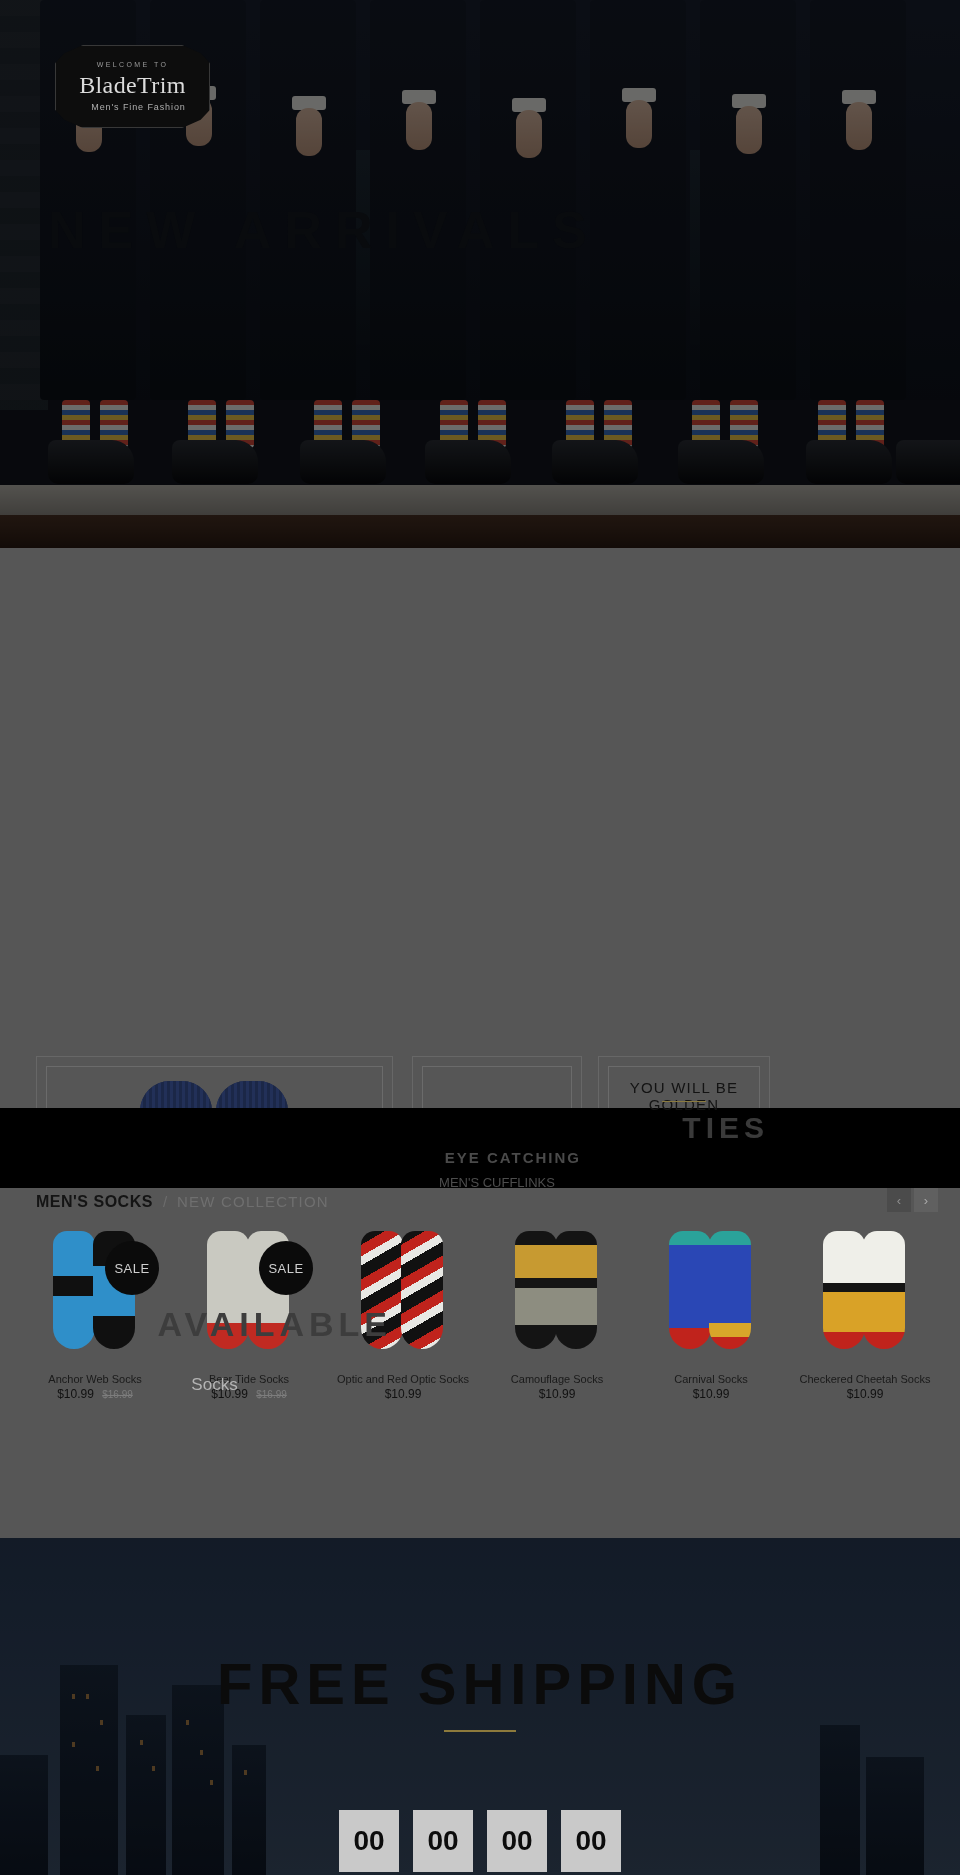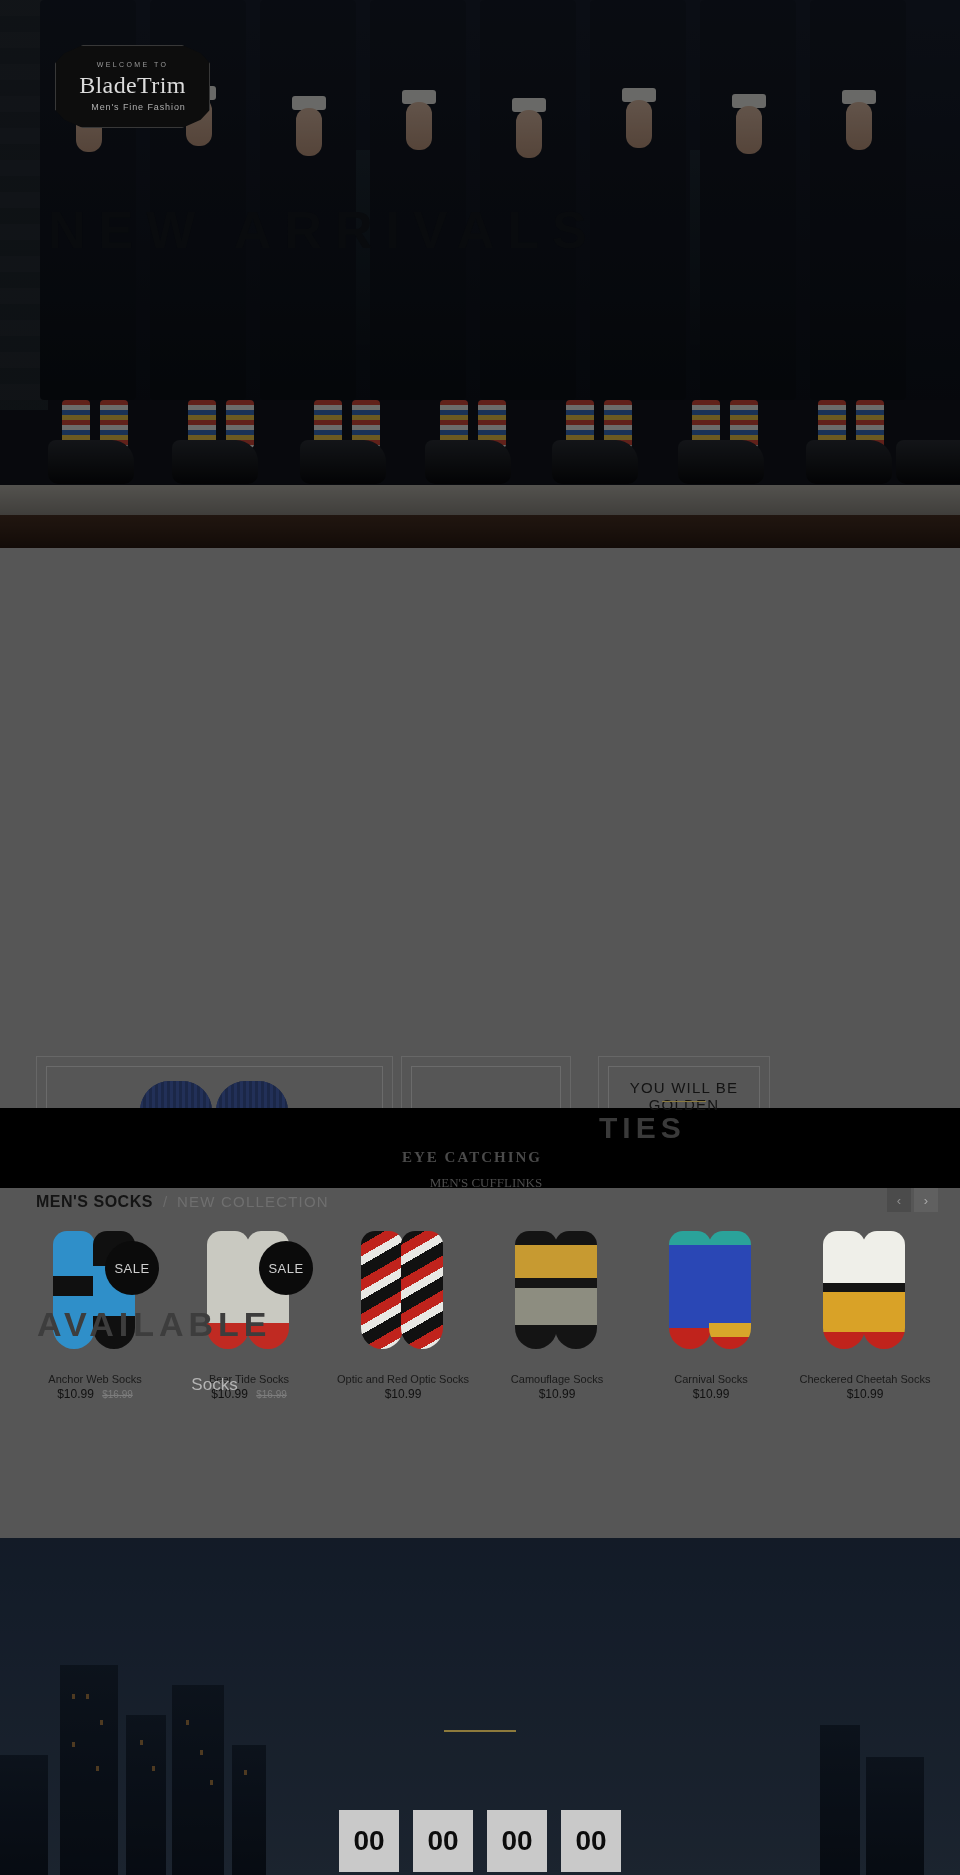--- a/index.html
+++ b/index.html
@@ -54,27 +54,27 @@
      font-family:"Liberation Sans", sans-serif; }
 
   
   .collections{ position:relative; width:960px; height:560px; background:#565656; }
   .banner{ position:absolute; border:1px solid rgba(255,255,255,.10); overflow:hidden; }
   .banner .inner{ position:absolute; inset:9px; border:1px solid rgba(255,255,255,.13); }
   .banner-title{ position:absolute; left:0; right:0; text-align:center;
      color:#131313; letter-spacing:1.2px; font-size:15px; z-index:4;}
   .banner-rule{ position:absolute; left:50%; transform:translateX(-50%);
      width:44px; height:1px; background:#8a7a3f; z-index:4;}
-  .banner-sub{ position:absolute; left:0; right:0; text-align:left;
+  .banner-sub{ position:absolute; left:0; right:0; text-align:right;
      font-size:34px; font-weight:700; letter-spacing:5px; color:#3d3d3d; z-index:3;}
   .banner-cat{ position:absolute; left:0; right:0; text-align:center;
      font-size:17px; color:#b4b4b4; z-index:5;}
 
   #banner-socks{ left:36px; top:508px; width:357px; height:362px; }
-  #banner-cuff { left:401px; top:508px; width:170px; height:170px;font-family:Liberation Serif, serif; }
+  #banner-cuff { left:412px; top:508px; width:170px; height:170px; }
   #banner-tie  { left:598px; top:508px; width:172px; height:170px; }
 
   .sockpair{ position:absolute; left:50%; transform:translateX(-50%); }
   .sk{ position:absolute; top:0; width:72px; height:270px; border-radius:30px 30px 16px 16px;
        background:#1c2747; overflow:hidden;}
   .sk .cuffband{ position:absolute; top:0; left:0; right:0; height:32px;
        background:repeating-linear-gradient(90deg,#223058 0 3px,#1b2747 3px 6px); }
   .dot{ position:absolute; width:28px; height:28px; border-radius:50%; background:#a8281e;}
 
   .cufflinks{ position:absolute; left:50%; top:48px; transform:translateX(-50%); width:150px; height:80px;}
@@ -371,20 +371,21 @@
       <div class="win" style="left:96px;  bottom:104px"></div>
       <div class="win" style="left:140px; bottom:130px"></div>
       <div class="win" style="left:152px; bottom:104px"></div>
       <div class="win" style="left:186px; bottom:150px"></div>
       <div class="win" style="left:200px; bottom:120px"></div>
       <div class="win" style="left:210px; bottom:90px"></div>
       <div class="win" style="left:244px; bottom:100px"></div>
     </div>
     <div class="ship-dim"></div>
 
+    <div class="ship-title">FREE SHIPPING</div>
     <div class="ship-rule"></div>
 
     <div class="timer">
       <div class="tbox">00</div>
       <div class="tbox">00</div>
       <div class="tbox">00</div>
       <div class="tbox">00</div>
     </div>
   </div>
 

